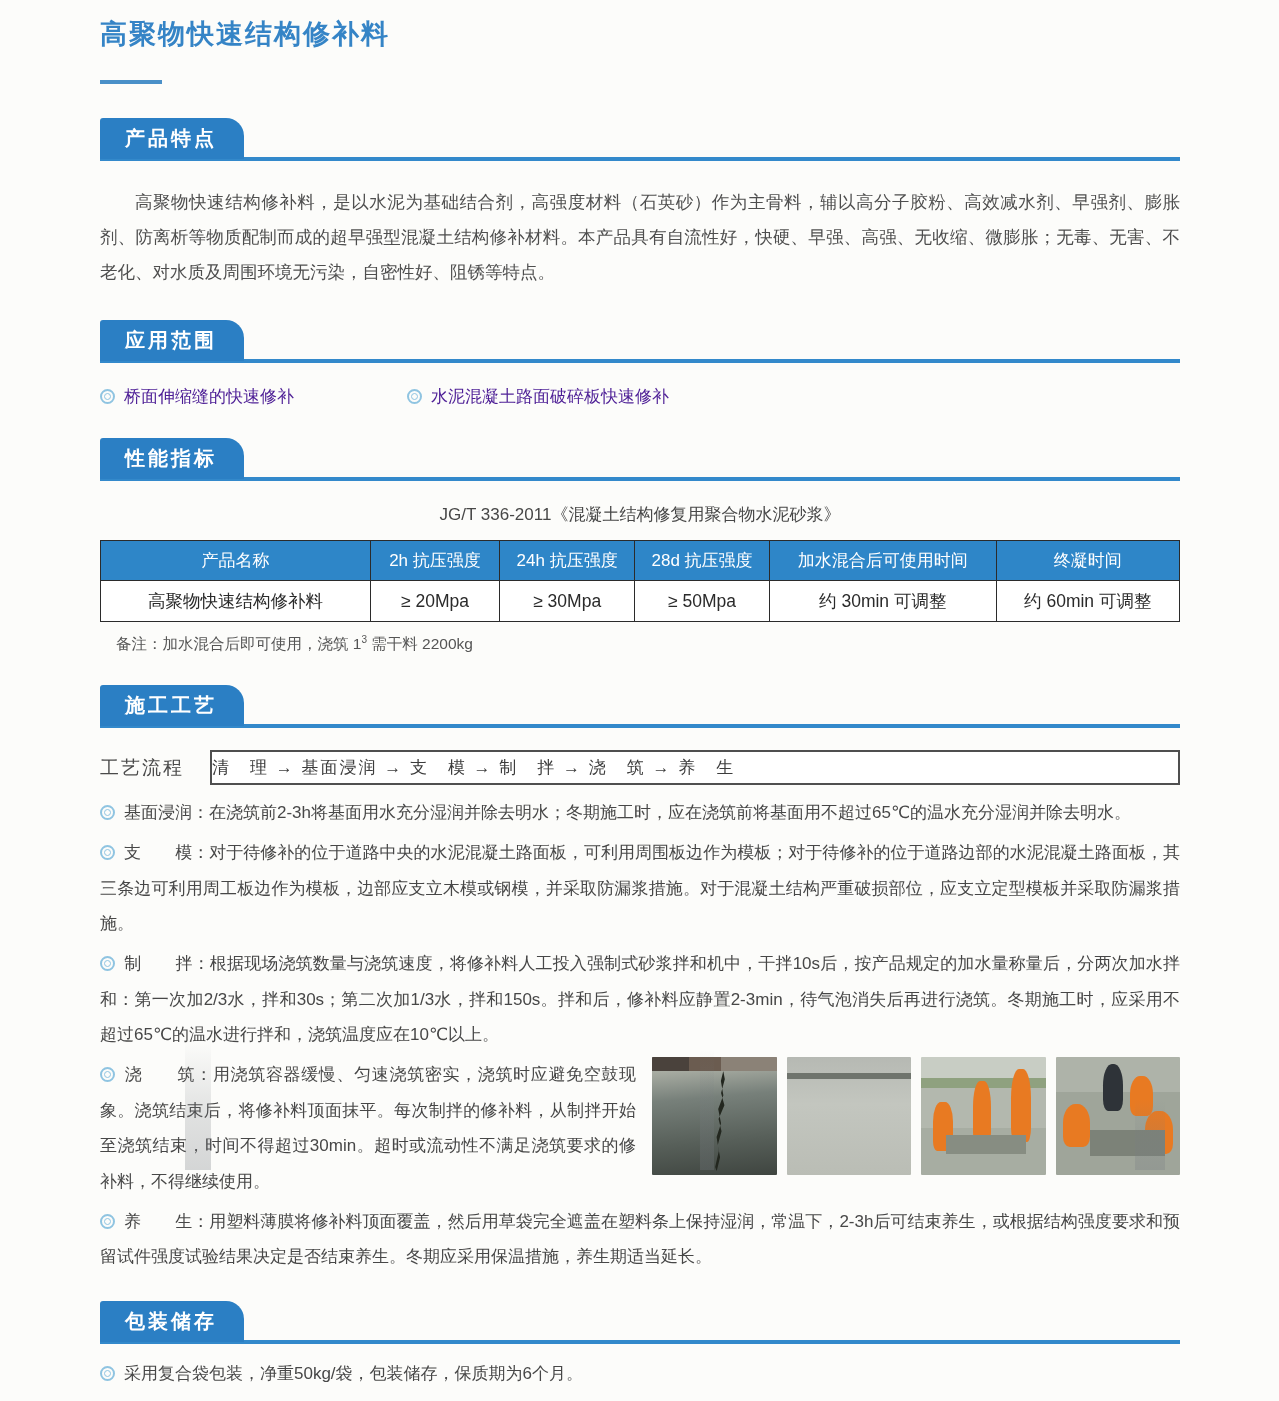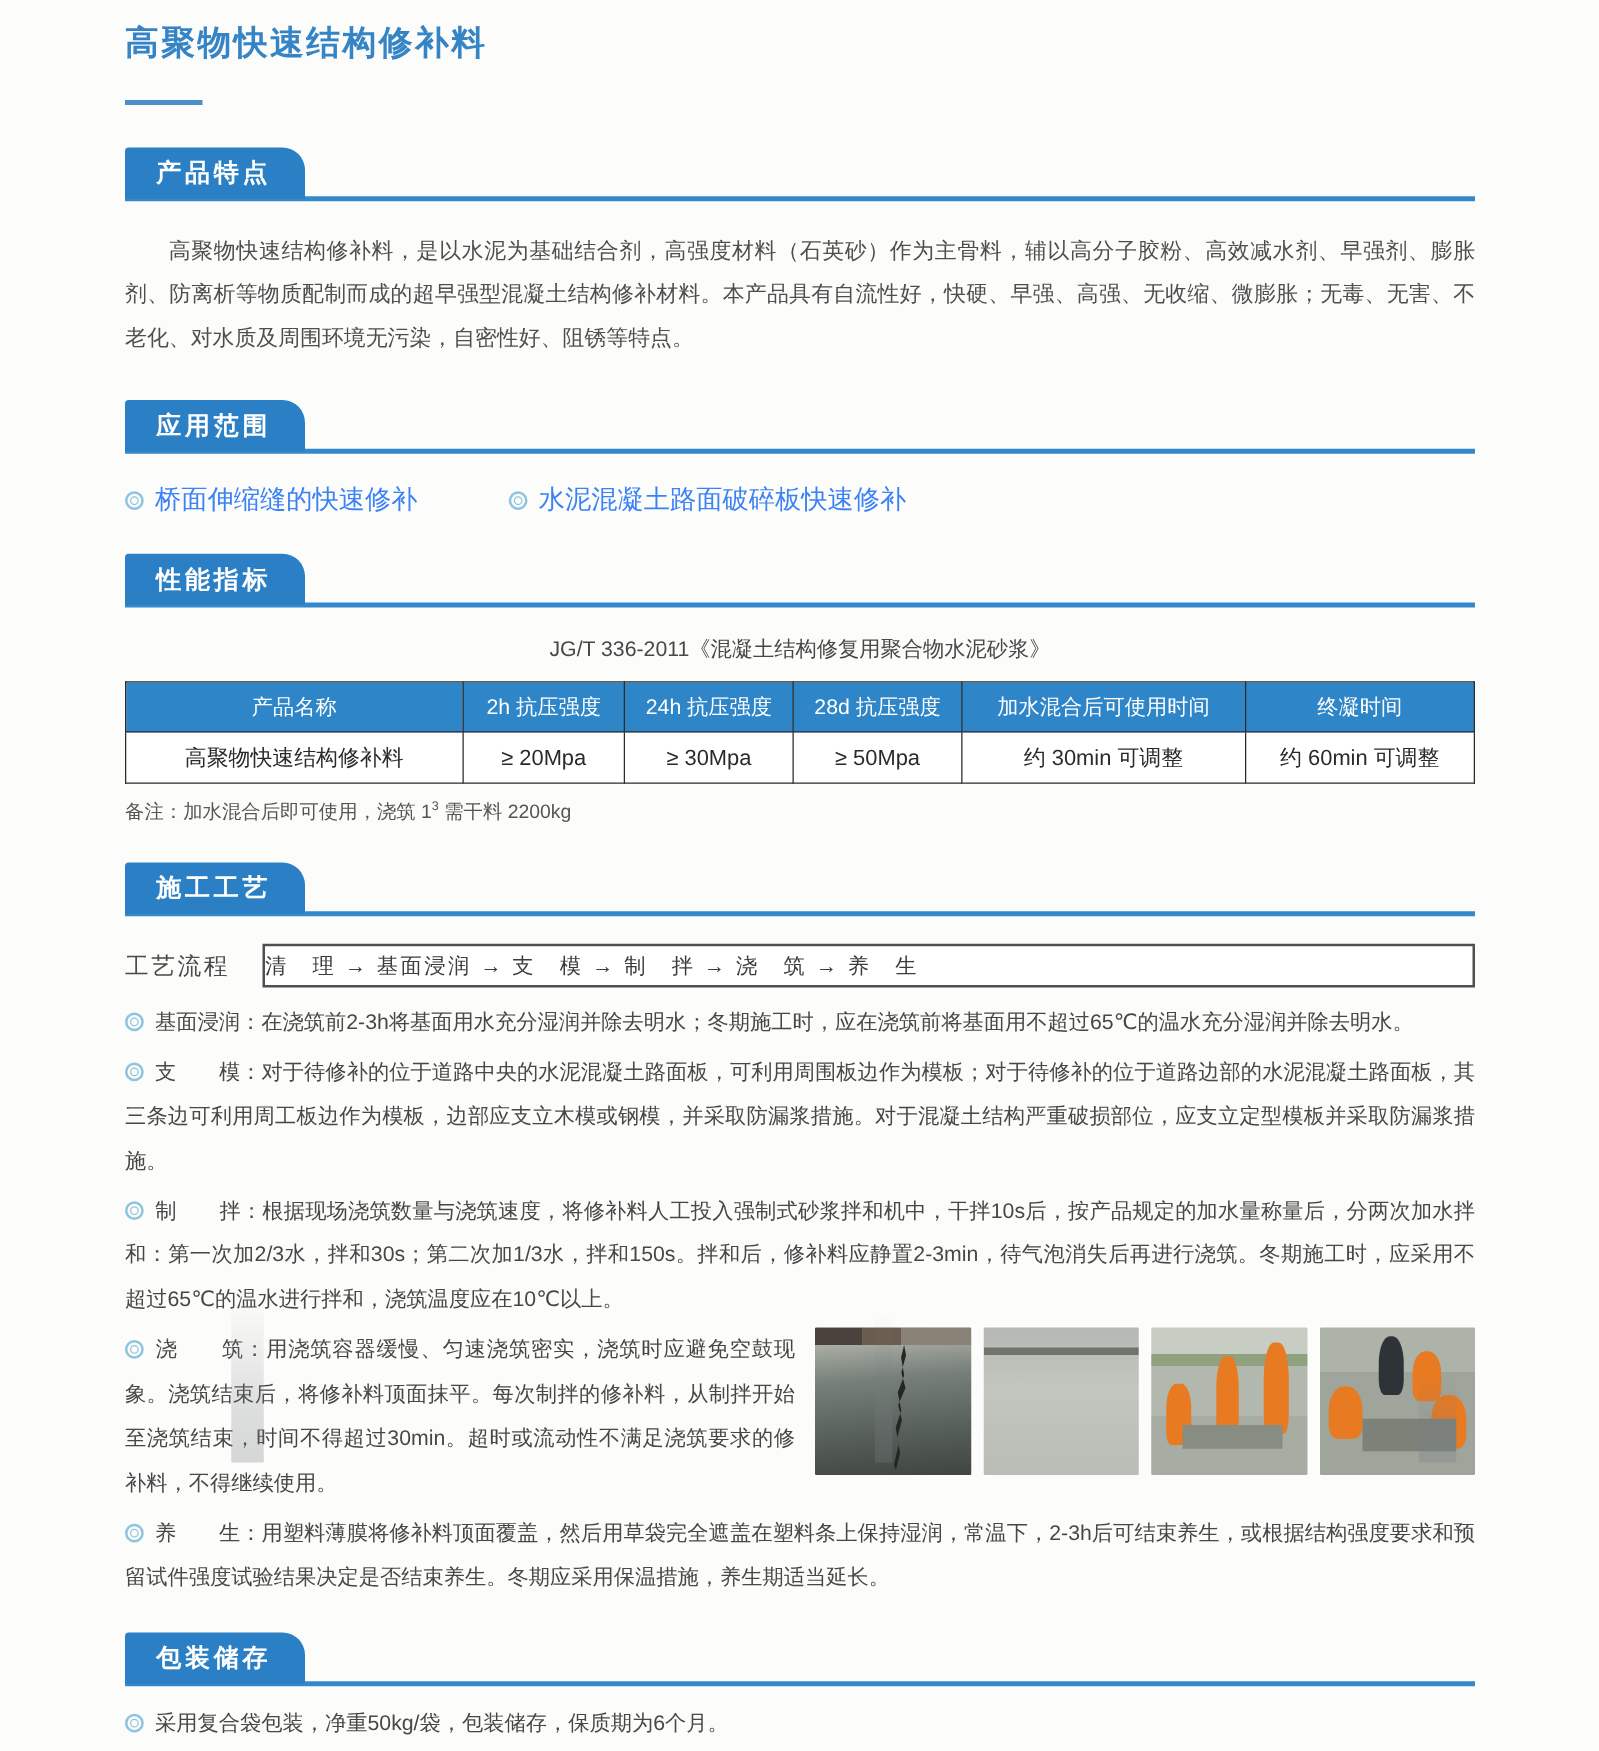--- a/index.html
+++ b/index.html
@@ -34,21 +34,20 @@
   .section-line { height:4px; background:#3389cb; width:100%; margin-top:-2px; }
 
   
   .para {
     font-size:17.5px;
     line-height:2;
     text-align:justify;
     color:#4e4e4e;
     text-indent:2em;
     margin-top:24px;
-    font-family:Liberation Mono, monospace;
   }
 
   
   .ring {
     display:inline-block;
     width:15px; height:15px;
     border:2px solid #8fc4e1;
     border-radius:50%;
     vertical-align:-2px;
     margin-right:9px;
@@ -59,21 +58,21 @@
     content:"";
     position:absolute;
     left:50%; top:50%;
     width:5px; height:5px;
     margin:-3.5px 0 0 -3.5px;
     border:1px solid #8fc4e1;
     border-radius:50%;
   }
 
   
-  .apps-row { display:flex; margin-top:22px; font-size:21px; color:#3b82f6; }
+  .apps-row { display:flex; margin-top:22px; font-size:17px; color:#4c1d95; }
   .app-item:first-child { width:307px; flex:none; }
 
   
   .standard-caption { text-align:center; font-size:17px; color:#474747; margin-top:22px; }
   table.perf {
     width:100%;
     border-collapse:collapse;
     margin-top:14px;
     table-layout:fixed;
   }
@@ -88,21 +87,21 @@
   table.perf td {
     background:#fff;
     font-size:17.5px;
     color:#2a2a2a;
     text-align:center;
     padding:8px 4px;
     border:1px solid #2b2b2b;
   }
   .col-name{width:25%;} .col-2h{width:12%;} .col-24h{width:12.5%;}
   .col-28d{width:12.5%;} .col-time{width:21%;text-align:center;} .col-final{width:17%;}
-  .table-note { font-size:15.5px; color:#555; margin-top:12px; }
+  .table-note { font-size:15.5px; color:#555; margin-top:12px;margin-left:16px; }
   .table-note sup { font-size:10px; }
 
   
   .flow-row { display:flex; align-items:center; margin-top:22px; }
   .flow-label { font-size:19px; color:#4a4a4a; letter-spacing:2px; flex:none; margin-right:26px; }
   .flow-box {
     flex:1;
     border:2px solid #4f4f4f;
     font-size:17px;
     color:#3c3c3c;

